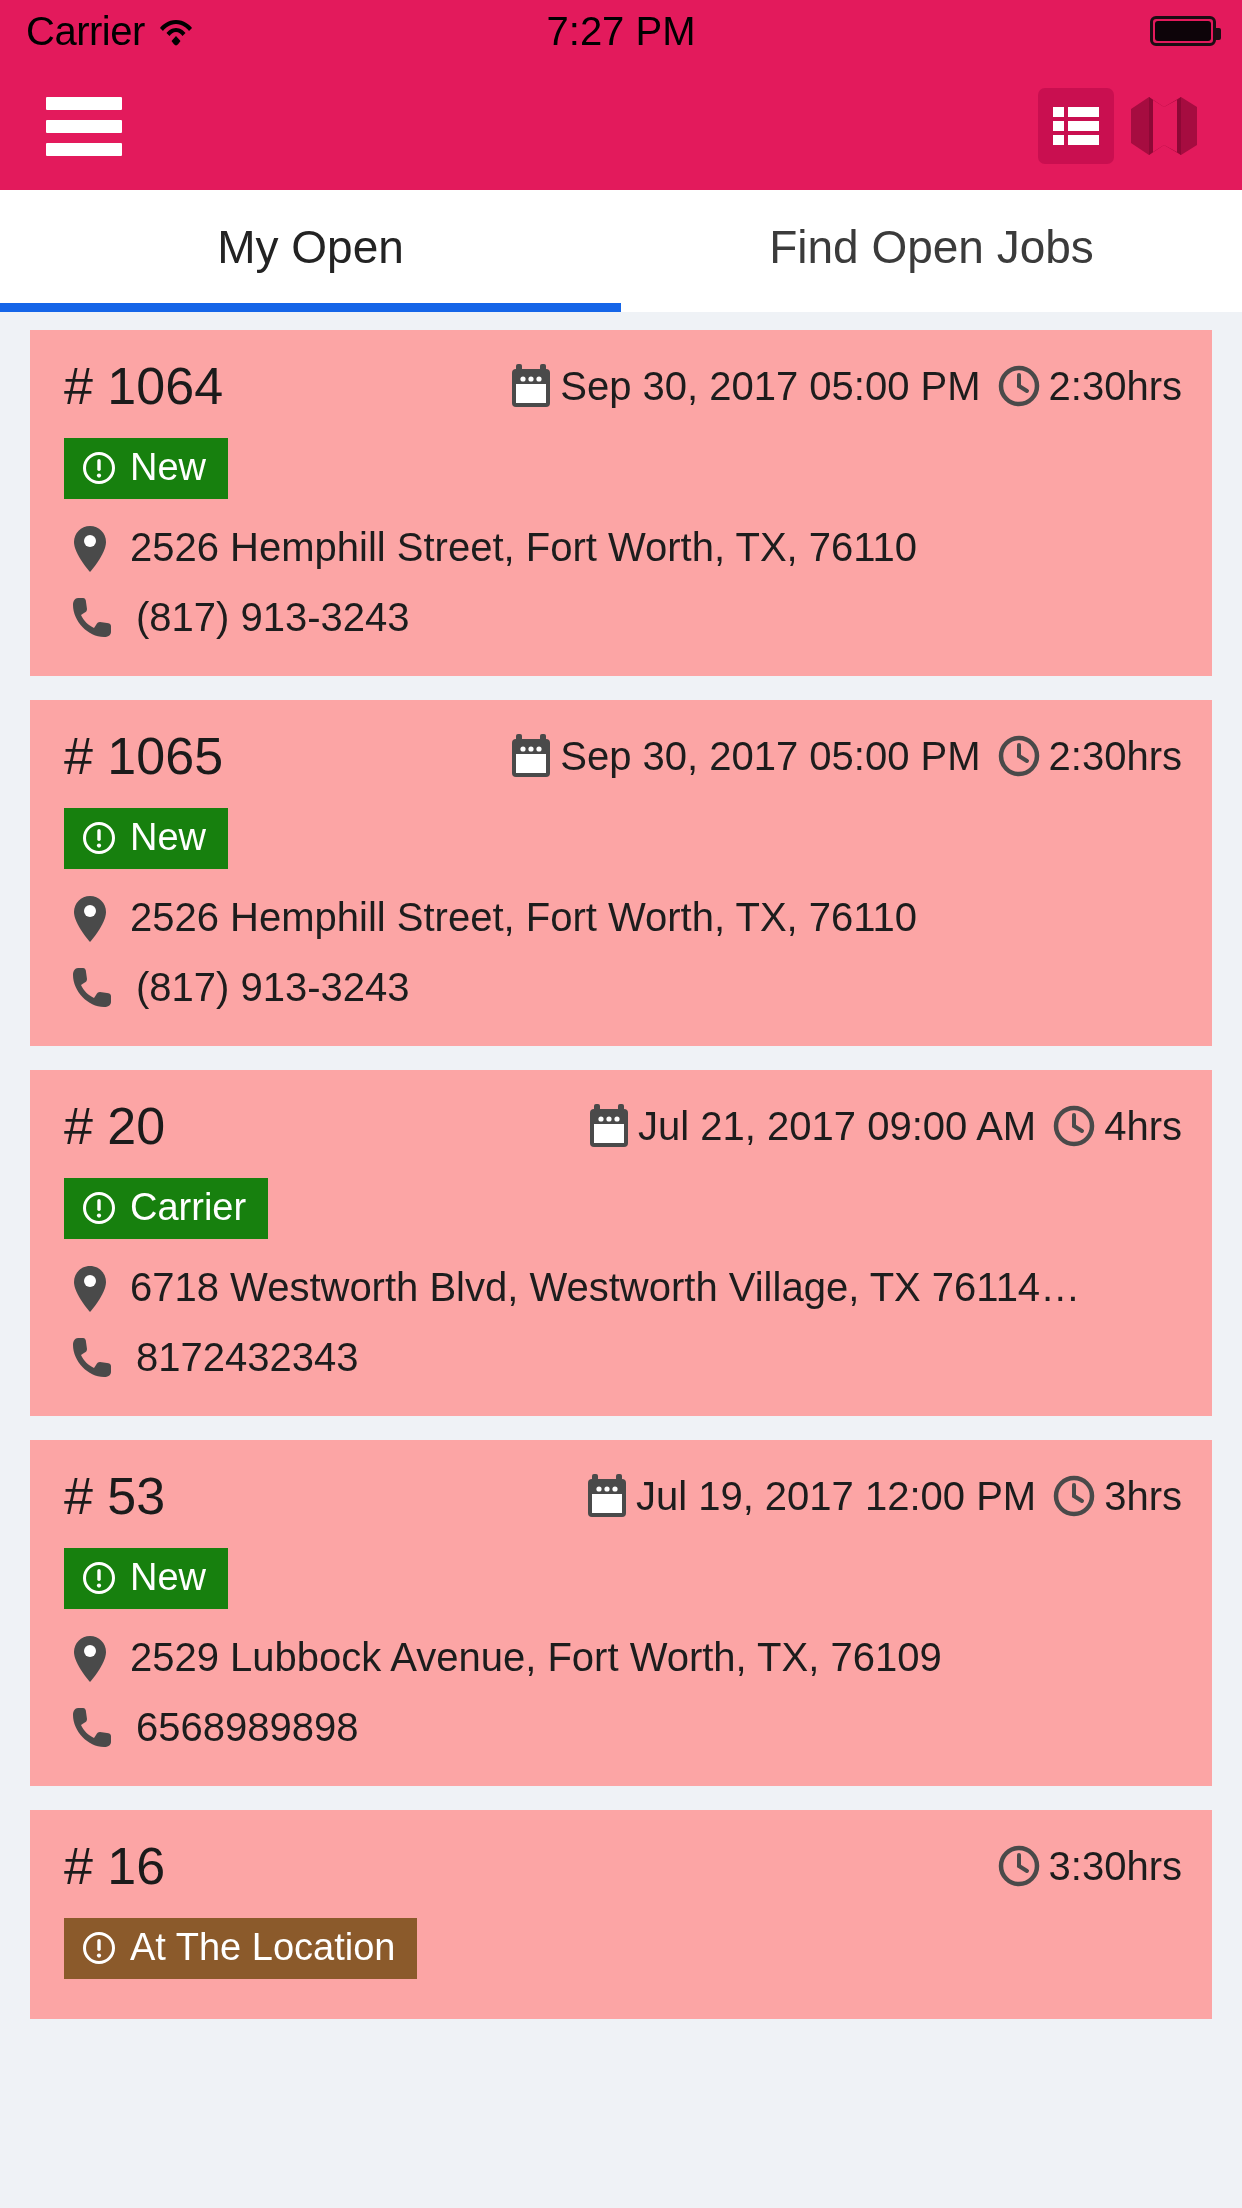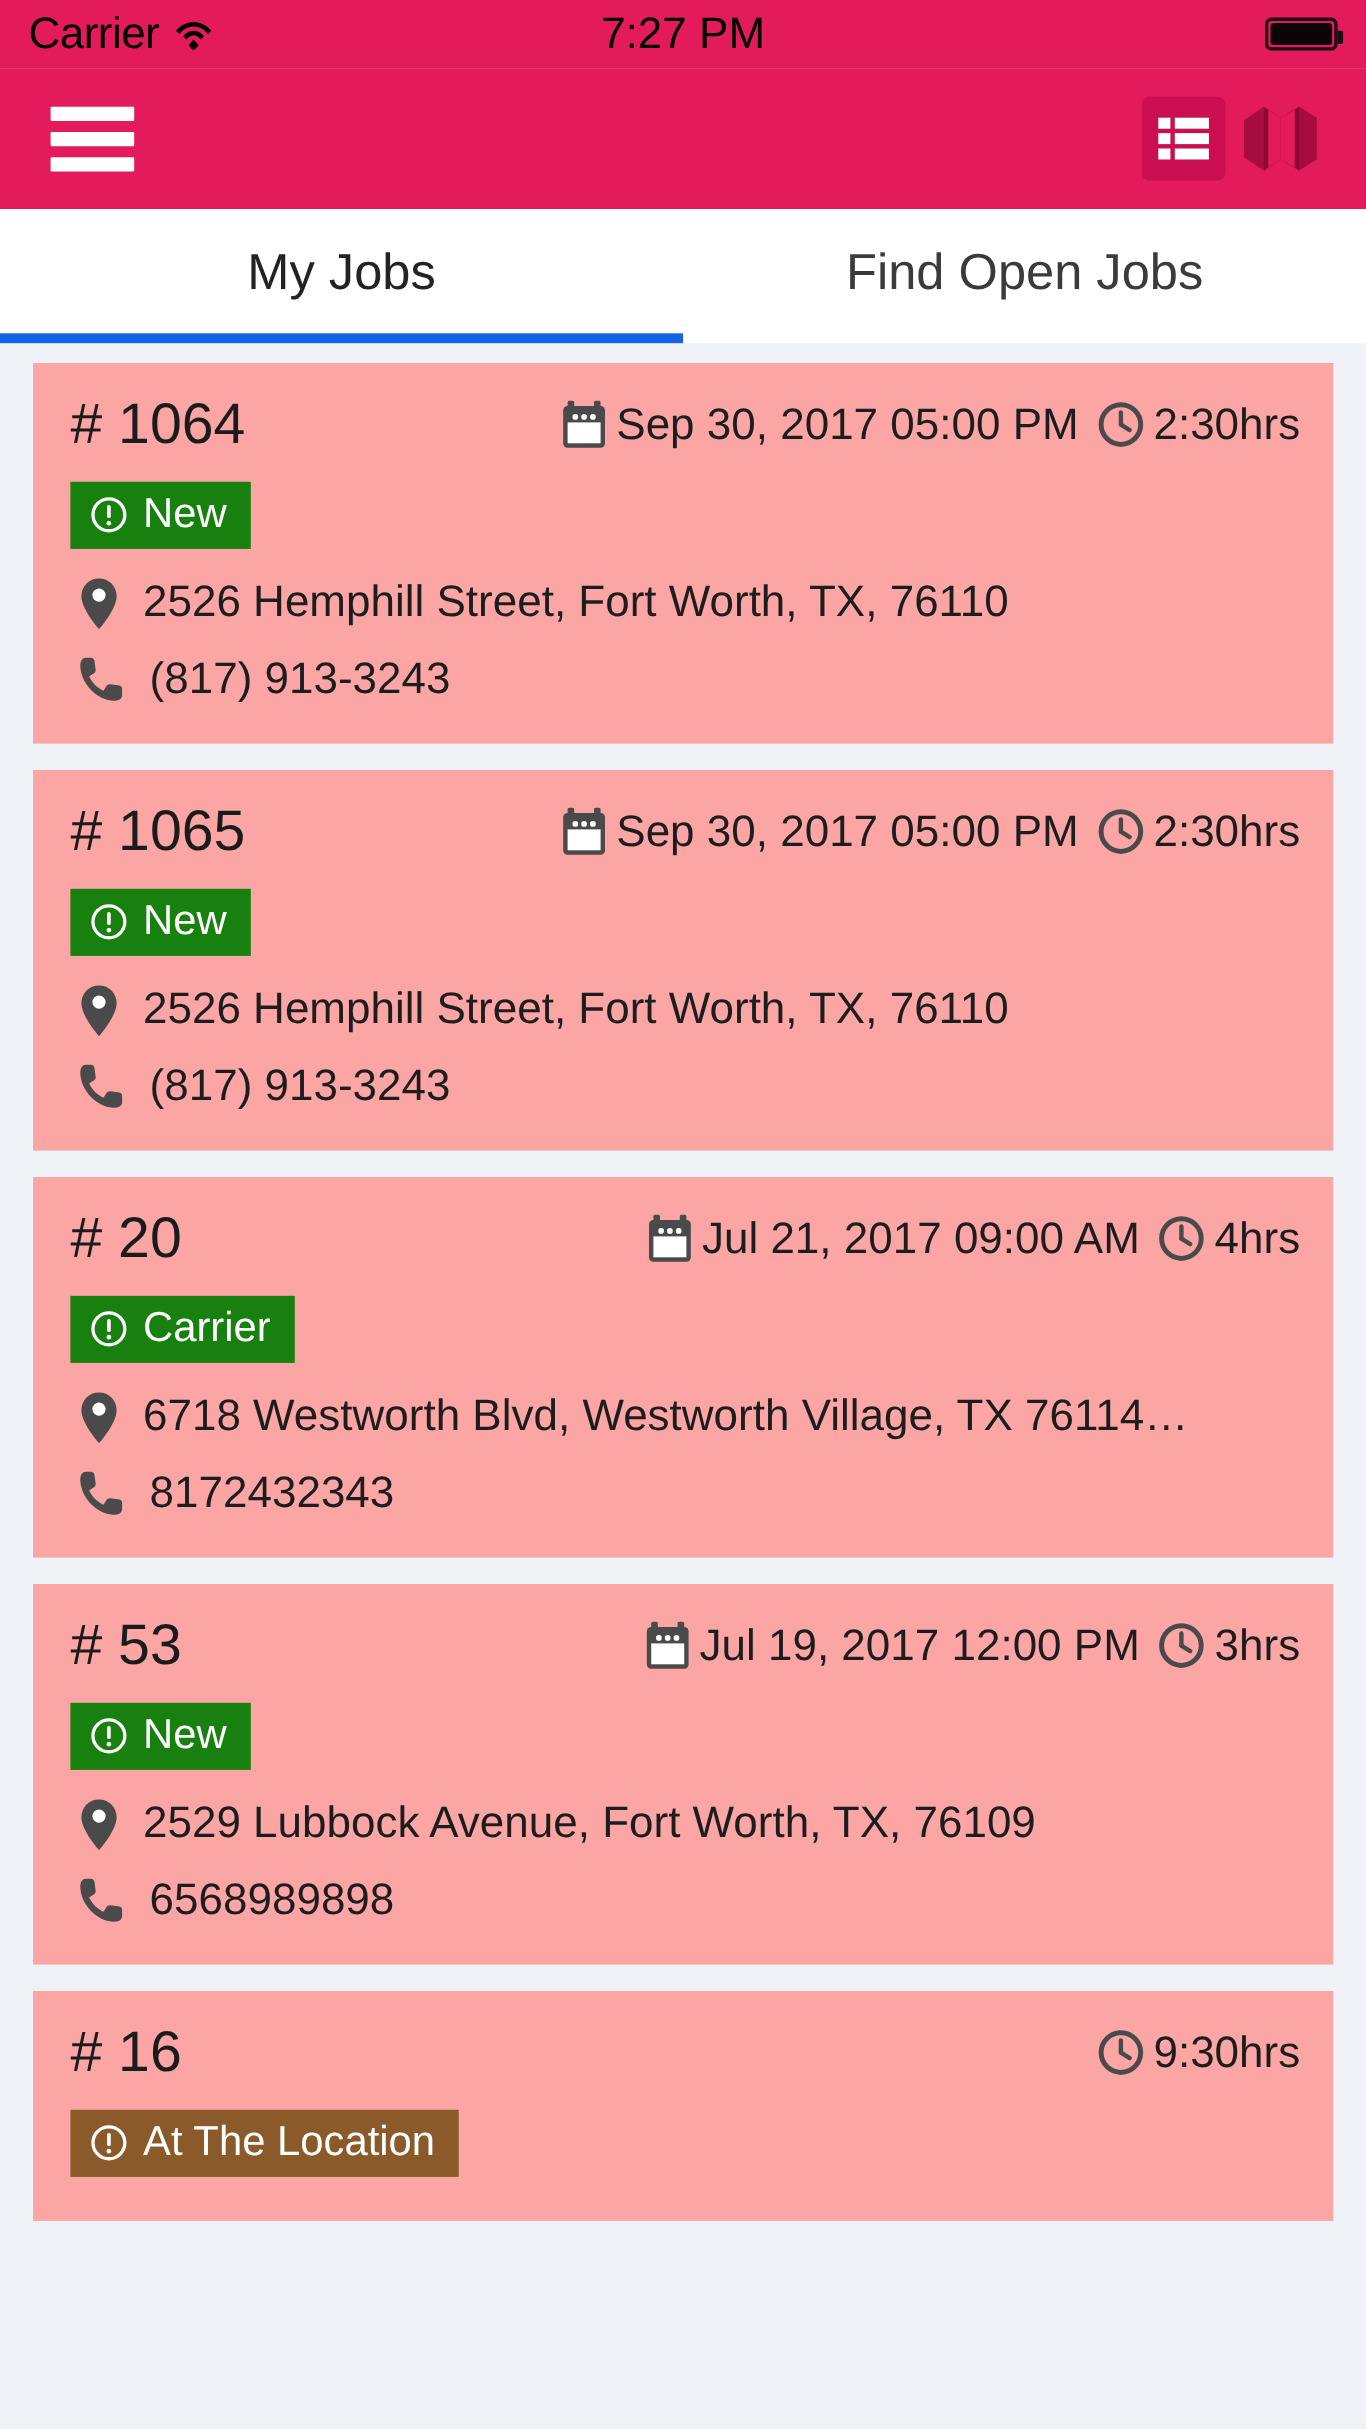--- a/index.html
+++ b/index.html
@@ -169,21 +169,21 @@
         <path d="M52 2 L52 60 L48 57 L48 5 Z" fill="#8e0836"></path>
         <path d="M24 5 L35 12 L35 50 L24 57 Z" fill="#e31a5c"></path>
         <path d="M35 12 L48 5 L48 57 L35 50 Z" fill="#e31a5c"></path>
       </svg>
     </div>
   </div>
 </div>
 
 <div class="tabs">
   <div class="tab active">
-    <span>My Jobs</span>
+    <span>My Open</span>
   </div>
   <div class="tab">
     <span>Find Open Jobs</span>
   </div>
   <div class="tab-indicator"></div>
 </div>
 
 <div class="joblist">
 
 <div class="card">
@@ -443,21 +443,21 @@
       <div class="job-id"># 16</div>
       <div class="card-meta">
         <div class="meta-item">
           <span class="ico">
               <svg width="44" height="44" viewBox="0 0 44 44">
     <circle cx="22" cy="22" r="18" fill="none" stroke="#4a4a4a" stroke-width="4.5"></circle>
     <line x1="22" y1="22" x2="22" y2="11" stroke="#4a4a4a" stroke-width="4" stroke-linecap="round"></line>
     <line x1="22" y1="22" x2="30" y2="27" stroke="#4a4a4a" stroke-width="4" stroke-linecap="round"></line>
   </svg>
             </span>
-          <span class="meta-text">9:30hrs</span>
+          <span class="meta-text">3:30hrs</span>
         </div>
       </div>
     </div>
 
     <div class="badge-row">
       <span class="badge status-at-the-location">
         <span class="ico">
             <svg width="34" height="34" viewBox="0 0 34 34">
     <circle cx="17" cy="17" r="14.5" fill="none" stroke="#ffffff" stroke-width="3"></circle>
     <rect x="15.3" y="8" width="3.4" height="12" rx="1.7" fill="#ffffff"></rect>

